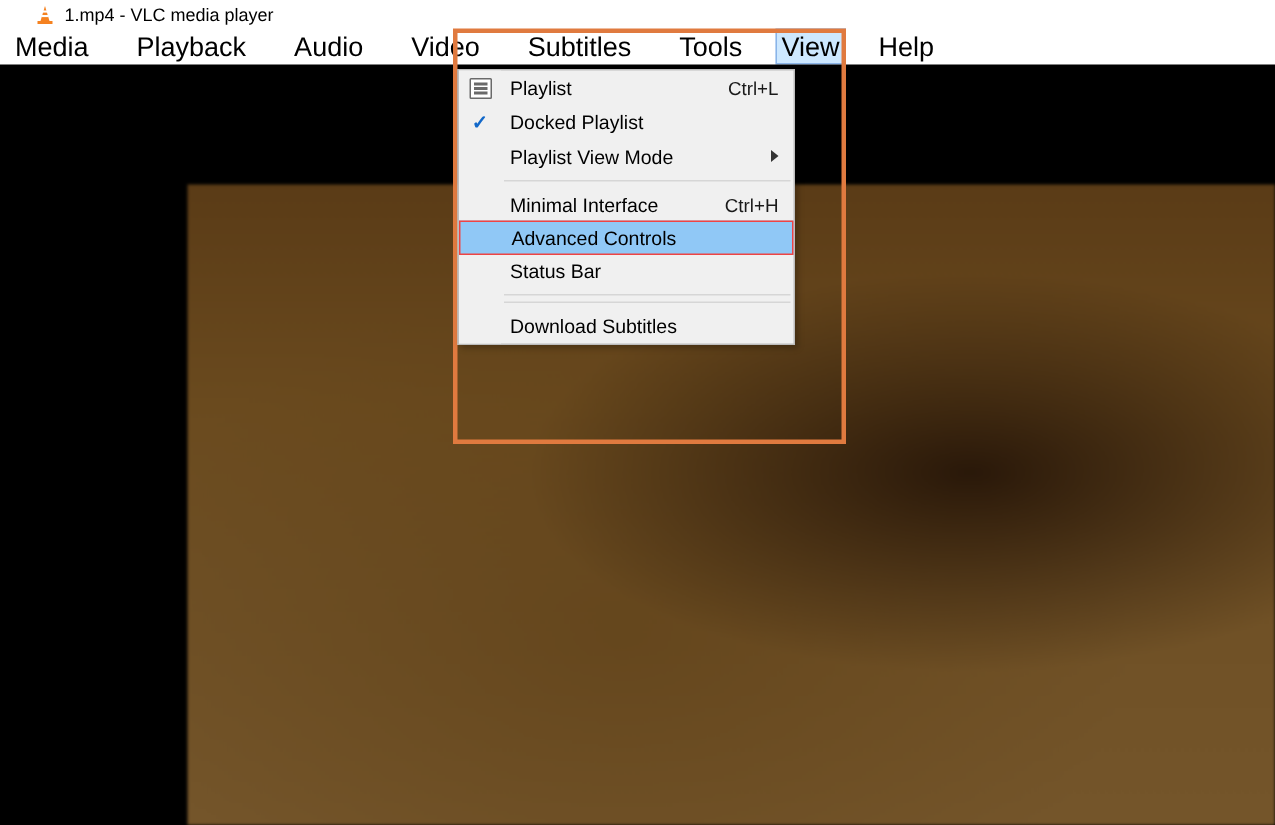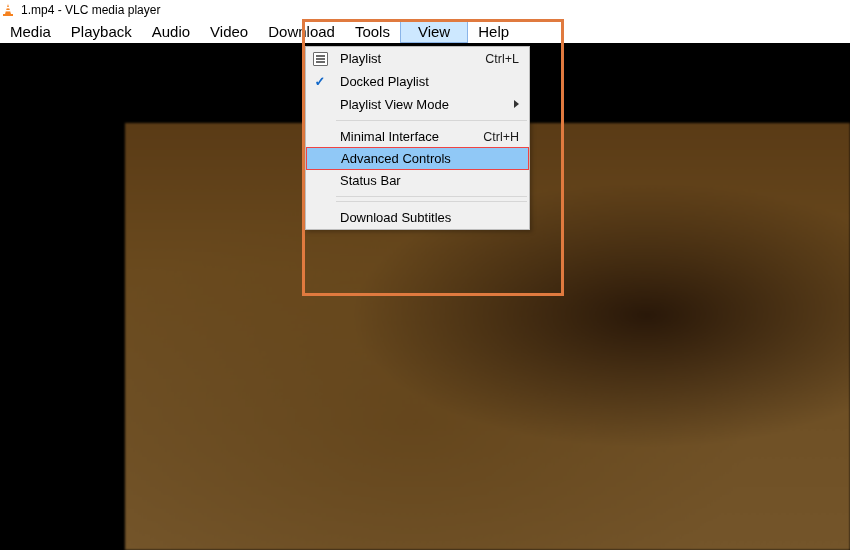--- a/index.html
+++ b/index.html
@@ -1,24 +1,24 @@
 <!DOCTYPE html>
 <html><head>
 <meta charset="utf-8">
 <style>
   * { margin: 0; padding: 0; box-sizing: border-box; font-family: "Segoe UI", Tahoma, sans-serif; }
   body { width: 850px; height: 550px; background: #fff; overflow: hidden; position: relative; }
 
-  .titlebar { height: 19px; display: flex; align-items: center; padding-left: 1px; font-size: 12px; color: #000; background: #fff; }
+  .titlebar { height: 19px; display: flex; align-items: center; padding-left: 23px; font-size: 12px; color: #000; background: #fff; }
   .titlebar .cone { width: 14px; height: 14px; margin-right: 6px; position: relative; }
   .titlebar .cone svg { display: block; }
 
-  .menubar { height: 24px; display: flex; align-items: stretch; background: #fff; font-size: 15px; color: #000; }
+  .menubar { height: 24px; display: flex; align-items: stretch; background: #fff; font-size: 18px; color: #000; gap: 12px; }
   .menubar .mi { padding: 0 10px; display: flex; align-items: center; cursor: default; }
-  .menubar .mi.active { background: #cde8ff; border: 1px solid #8ab4e8; padding: 0 17px; }
+  .menubar .mi.active { background: #cde8ff; border: 1px solid #8ab4e8; padding: 0 3px; }
 
   .video { position: absolute; left: 0; top: 43px; right: 0; bottom: 0; background: #000; overflow: hidden; }
   .frame { position: absolute; left: 125px; top: 80px; right: 0; bottom: 0;
            background:
              radial-gradient(ellipse at 72% 45%, rgba(30,15,5,0.85) 0%, rgba(30,15,5,0) 40%),
              radial-gradient(ellipse at 40% 70%, rgba(90,60,20,0.5) 0%, rgba(90,60,20,0) 55%),
              linear-gradient(180deg, #5a3b16 0%, #6a4a1e 35%, #6e4f24 60%, #74552a 100%);
            filter: blur(1.2px);
   }
 
@@ -53,21 +53,21 @@
       </svg>
   </span>
   <span>1.mp4 - VLC media player</span>
 </div>
 
 <div class="menubar">
   <div class="mi">Media</div>
   <div class="mi">Playback</div>
   <div class="mi">Audio</div>
   <div class="mi">Video</div>
-  <div class="mi">Download</div>
+  <div class="mi">Subtitles</div>
   <div class="mi">Tools</div>
   <div class="mi active">View</div>
   <div class="mi">Help</div>
 </div>
 
 <div class="video">
   <div class="frame"></div>
 </div>
 
 <div class="highlight"></div>

